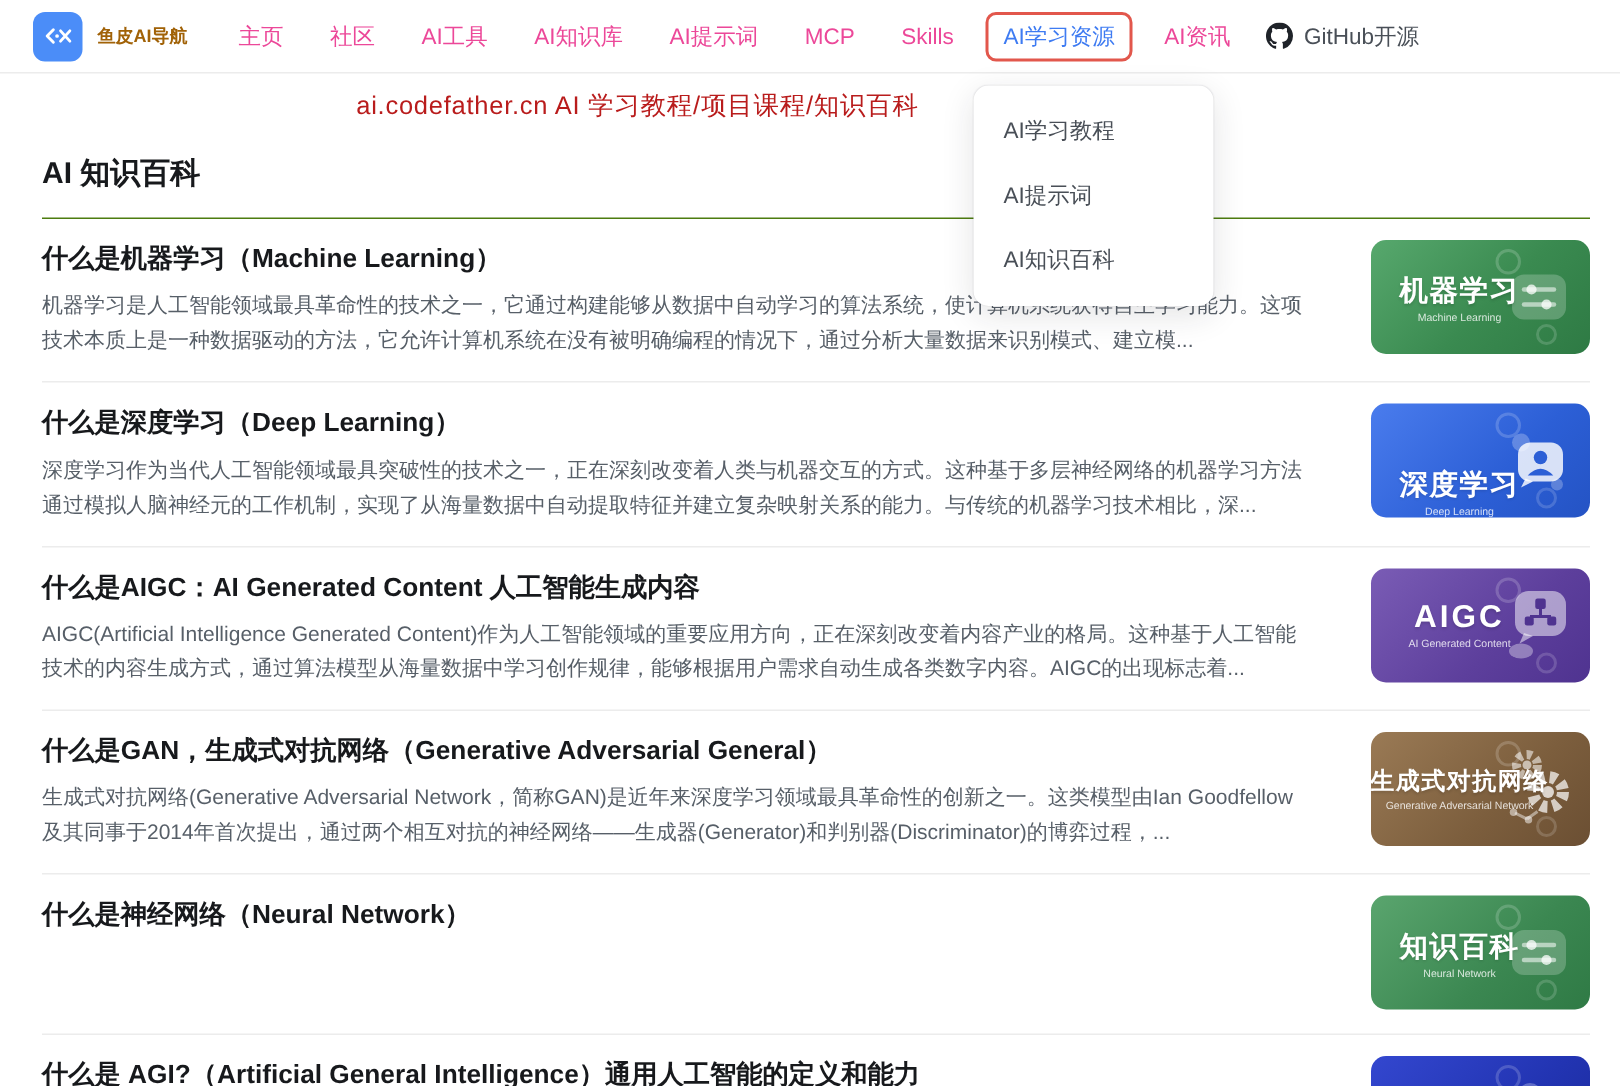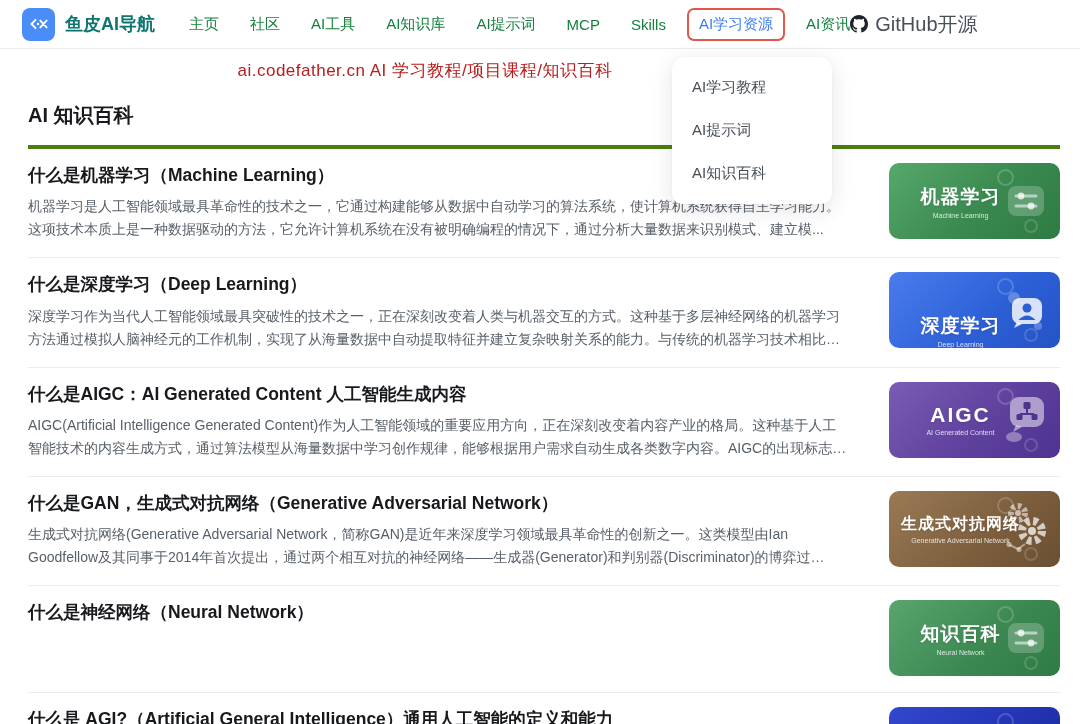--- a/index.html
+++ b/index.html
@@ -5,67 +5,67 @@
   * { margin:0; padding:0; box-sizing:border-box; }
   html,body { width:1080px; height:724px; overflow:hidden; background:#fff;
     font-family:"Liberation Sans","DejaVu Sans",sans-serif; color:#1f2329; }
   .page { position:relative; width:1080px; height:724px; background:#fff; }
 
   
   .topnav { display:flex; align-items:center; height:49px; padding:0 24px 0 22px;
     border-bottom:1px solid #ececec; background:#fff; }
   .logo-box { width:33px; height:33px; border-radius:8px; background:#4b8df8;
     display:flex; align-items:center; justify-content:center; flex-shrink:0; }
-  .brand { font-size:18px; font-weight:bold; color:#0f766e; margin-left:10px; white-space:nowrap; }
+  .brand { font-size:12px; font-weight:bold; color:#a16207; margin-left:10px; white-space:nowrap; }
   .nav-links { display:flex; align-items:center; gap:31px; margin-left:34px; }
-  .nav-link { font-size:15px; color:#15803d; white-space:nowrap; cursor:pointer; }
+  .nav-link { font-size:15px; color:#ec4899; white-space:nowrap; cursor:pointer; }
   .nav-link.active { color:#3e7bf2; border:2px solid #e2574c; border-radius:7px;
     padding:5px 10px; margin:-5px -10px; }
   .github { display:flex; align-items:center; gap:7px; margin-left:auto; margin-right:110px;
-    font-size:20px; color:#494f57; cursor:pointer; white-space:nowrap; }
+    font-size:15px; color:#494f57; cursor:pointer; white-space:nowrap; }
 
   
   .annotation { margin-top:10px; width:850px; text-align:center;
     font-size:17px; color:#b91c1c; letter-spacing:.5px; }
 
   
   .content { padding:6px 20px 0 28px; }
   .page-title { font-size:20px; font-weight:bold; color:#17191c; padding:14px 0 16px;
-    border-bottom:4px solid #4d7c0f; }
+    border-bottom:1px solid #4d7c0f; }
   .article { display:flex; align-items:flex-start; padding:14px 0 16px;
     border-bottom:1px solid #ececec; }
   .article-text { flex:1; padding-right:40px; min-width:0; }
   .article-title { font-size:17.5px; font-weight:bold; color:#17191c; line-height:1.45;
     margin-bottom:7px; cursor:pointer; }
   .article-desc { font-size:14px; color:#575f68; line-height:1.64; max-height:46px;
     overflow:hidden; display:-webkit-box; -webkit-line-clamp:2; -webkit-box-orient:vertical; }
 
   
-  .thumb { position:relative; width:171px; height:76px; border-radius:10px; flex-shrink:0;
+  .thumb { position:relative; width:146px; height:76px; border-radius:10px; flex-shrink:0;
     overflow:hidden; display:flex; align-items:center; justify-content:center; cursor:pointer; }
   .thumb::before { content:""; position:absolute; right:46px; top:6px; width:13px; height:13px;
     border:2px solid rgba(255,255,255,.18); border-radius:50%; }
   .thumb::after { content:""; position:absolute; right:22px; bottom:6px; width:10px; height:10px;
     border:2px solid rgba(255,255,255,.16); border-radius:50%; }
   .thumb-text { position:relative; text-align:center; transform:translateX(-14px); z-index:2; }
   .thumb-title { font-size:19px; font-weight:bold; color:#fff; letter-spacing:1px;
     text-shadow:0 1px 2px rgba(0,0,0,.15); white-space:nowrap; }
   .thumb-sub { font-size:7px; color:rgba(255,255,255,.8); margin-top:2px; white-space:nowrap; }
   .thumb-icon { position:absolute; right:12px; top:50%; transform:translateY(-50%); z-index:1; }
   .thumb-1 { background:linear-gradient(135deg,#57a86d 0%,#3a8a50 55%,#2e7a44 100%); }
   .thumb-2 { background:linear-gradient(135deg,#4a7ced 0%,#2c5fd6 60%,#2453c4 100%);align-items:flex-end; }
   .thumb-3 { background:linear-gradient(135deg,#7a5cb5 0%,#5d3f9c 60%,#4f3390 100%); }
   .thumb-4 { background:linear-gradient(135deg,#9a7a55 0%,#7c5e3d 60%,#6b4f33 100%); }
   .thumb-5 { background:linear-gradient(135deg,#5aa56e 0%,#3b8751 60%,#2f7a45 100%); }
   .thumb-6 { background:linear-gradient(135deg,#3347cf 0%,#2234b2 60%,#1a2a9c 100%); }
   .thumb-4 .thumb-title { font-size:16px; }
   .thumb-3 .thumb-title { font-size:21px; letter-spacing:2px; }
 
   
-  .dropdown { position:absolute; left:672px; top:57px; width:160px; background:#fff;
+  .dropdown { position:absolute; left:649px; top:57px; width:160px; background:#fff;
     border-radius:10px; box-shadow:0 6px 22px rgba(31,35,41,.12), 0 0 1px rgba(31,35,41,.12);
     padding:9px 0; z-index:10; }
   .dropdown-item { font-size:15px; color:#494f57; padding:12px 20px; cursor:pointer; }
 </style>
 </head>
 <body>
 
 <div class="page">
 
   <div class="topnav">
@@ -160,21 +160,21 @@
           <line x1="18" y1="19" x2="32" y2="19" stroke="#4f3390" stroke-width="2"></line>
           <rect x="14.5" y="19" width="6" height="6" rx="1.5" fill="#4f3390"></rect>
           <rect x="29.5" y="19" width="6" height="6" rx="1.5" fill="#4f3390"></rect>
           <ellipse cx="12" cy="42" rx="8" ry="5" fill="rgba(255,255,255,.35)"></ellipse>
         </svg>
       </div>
     </div>
 
     <div class="article">
       <div class="article-text">
-        <div class="article-title">什么是GAN，生成式对抗网络（Generative Adversarial Network）</div>
+        <div class="article-title">什么是GAN，生成式对抗网络（Generative Adversarial General）</div>
         <div class="article-desc">生成式对抗网络(Generative Adversarial Network，简称GAN)是近年来深度学习领域最具革命性的创新之一。这类模型由Ian Goodfellow及其同事于2014年首次提出，通过两个相互对抗的神经网络——生成器(Generator)和判别器(Discriminator)的博弈过程，...</div>
       </div>
       <div class="thumb thumb-4">
         <div class="thumb-text">
           <div class="thumb-title">生成式对抗网络</div>
           <div class="thumb-sub">Generative Adversarial Network</div>
         </div>
         <svg class="thumb-icon" width="48" height="56" viewBox="0 0 48 56">
           <circle cx="18" cy="12" r="7" fill="none" stroke="rgba(255,255,255,.55)" stroke-width="6" stroke-dasharray="3.5 3"></circle>
           <circle cx="18" cy="12" r="3" fill="rgba(255,255,255,.6)"></circle>

